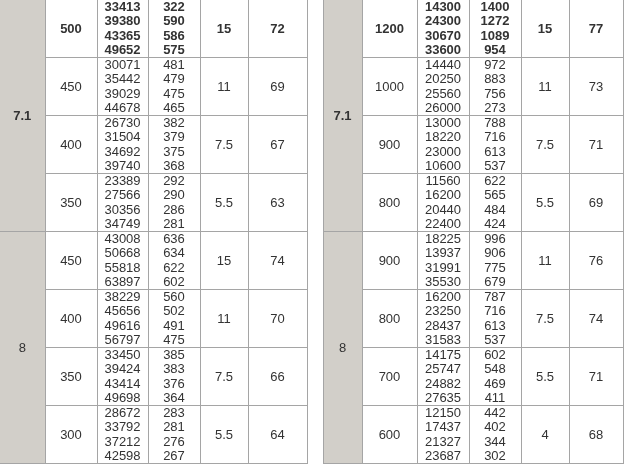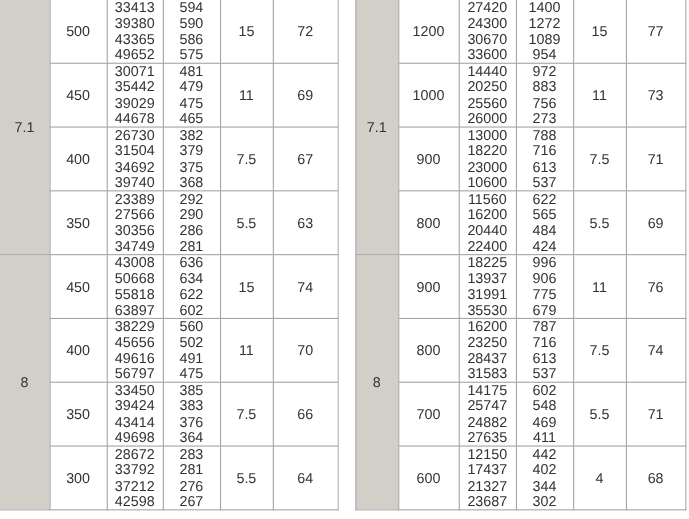--- a/index.html
+++ b/index.html
@@ -33,21 +33,21 @@
   table.spec td {
     border: 1px solid #a5a5a5;
     text-align: center;
     vertical-align: middle;
     font-size: 13px;
     color: #333333;
     padding: 0;
     height: 57px;
     overflow: hidden;
   }
-  table.spec tr:first-child td { border-top: none; }
+  table.spec tr:first-child td { border-top: none; font-weight: bold; }
   table.spec.left-table td:first-child { border-left: none; }
   td.ratio {
     background: #d2cfc9;
     font-size: 13px;
     color: #333333;
     margin-top: 16px;
   }
   td.lines div {
     line-height: 14.2px;
     font-size: 13px;
@@ -73,21 +73,21 @@
         <tr>
           <td rowspan="4" class="ratio">7.1</td>
           <td>500</td>
           <td class="lines">
             <div>33413</div>
             <div>39380</div>
             <div>43365</div>
             <div>49652</div>
           </td>
           <td class="lines">
-            <div>594</div>
+            <div>322</div>
             <div>590</div>
             <div>586</div>
             <div>575</div>
           </td>
           <td>15</td>
           <td>72</td>
         </tr>
         <tr>
           <td>450</td>
           <td class="lines">
@@ -220,21 +220,21 @@
         <col style="width:52px">
       <col style="width:52px">
         <col style="width:48px">
         <col style="width:54px">
     </colgroup>
     <tbody>
         <tr>
           <td rowspan="4" class="ratio">7.1</td>
           <td>1200</td>
           <td class="lines">
-            <div>27420</div>
+            <div>14300</div>
             <div>24300</div>
             <div>30670</div>
             <div>33600</div>
           </td>
           <td class="lines">
             <div>1400</div>
             <div>1272</div>
             <div>1089</div>
             <div>954</div>
           </td>

